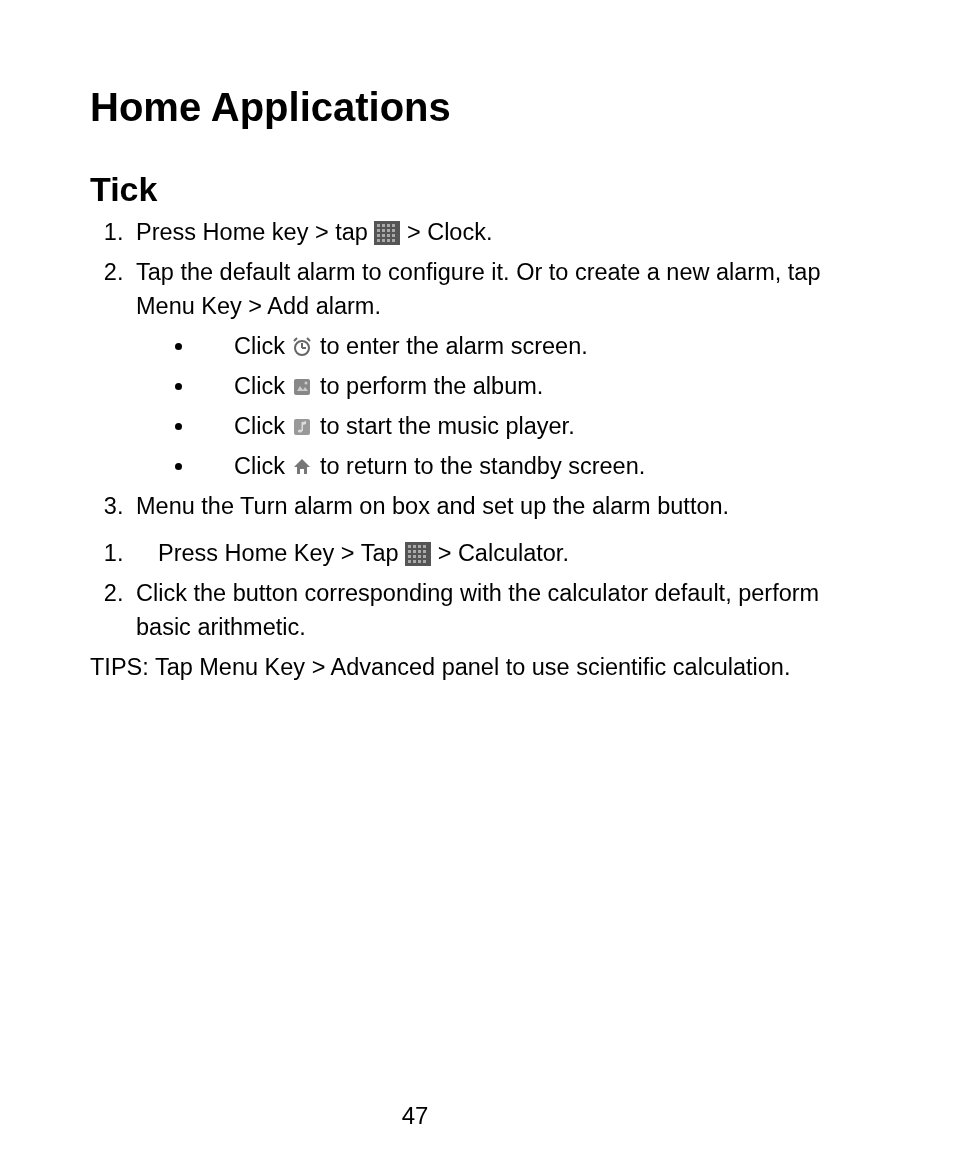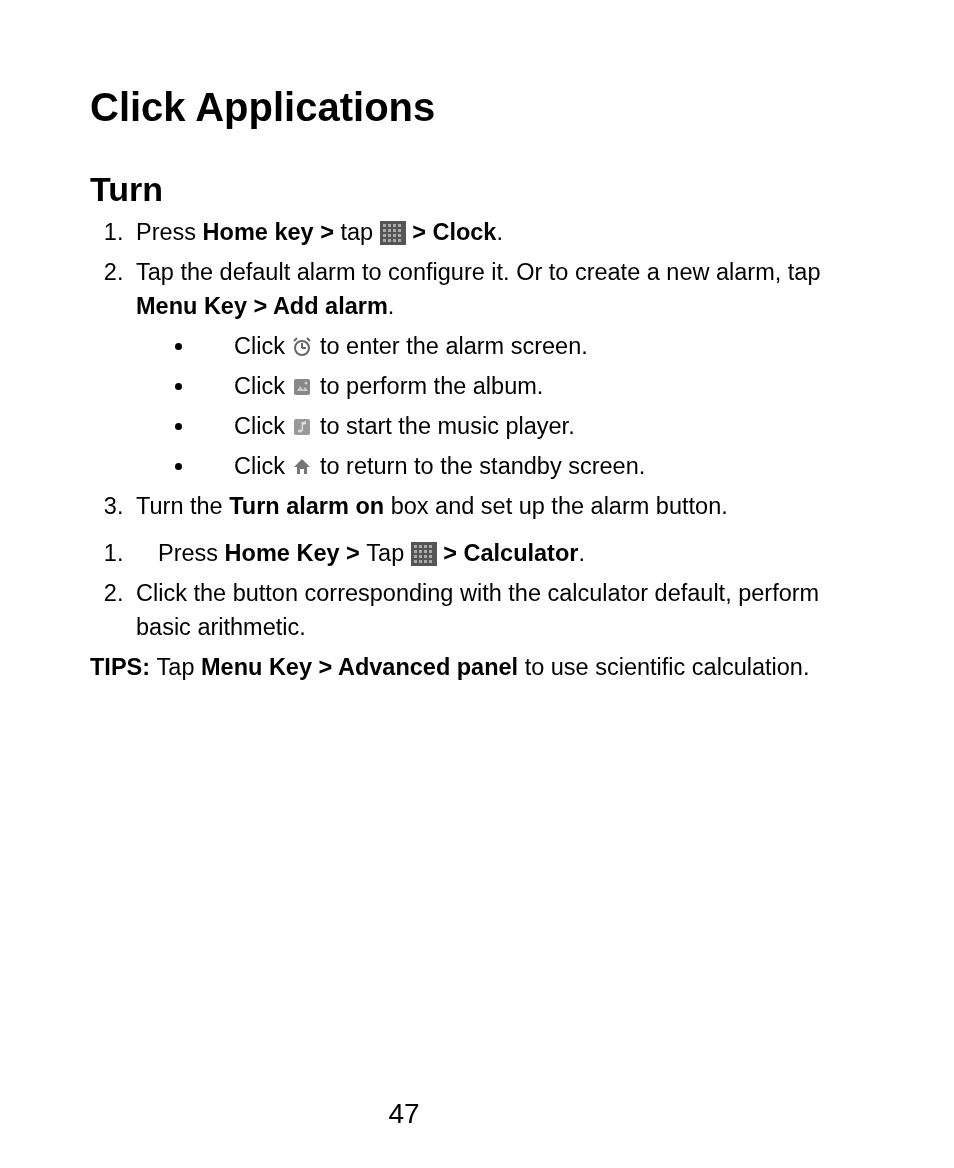--- a/index.html
+++ b/index.html
@@ -49,39 +49,39 @@
     margin: 6px 0 6px 0;
     padding-left: 60px;
   }
   ul.inner > li {
     padding-left: 38px;
     margin-bottom: 6px;
   }
   .para {
     margin: 2px 0 2px 0;
   }
-  .bold { font-weight: bold; }
+  .bold { font-weight: normal; }
   .icon {
     display: inline-block;
     width: 22px;
     height: 22px;
     vertical-align: -4px;
   }
   .icon.grid {
     width: 26px;
     height: 24px;
     vertical-align: -5px;
   }
   .page-num {
     position: absolute;
     bottom: 38px;
-    left: 0;
+    left: 11px;
     width: 808px;
     text-align: center;
-    font-size: 28px;
+    font-size: 24px;
   }
   ol.outer2 {
     list-style: decimal;
     margin: 12px 0 0 0;
     padding-left: 40px;
   }
   ol.outer2 > li {
     padding-left: 28px;
     margin-bottom: 6px;
   }
@@ -90,23 +90,23 @@
   }
   .tips {
     margin-top: 6px;
   }
 </style>
 </head>
 <body>
 
 <div class="page">
 
-  <h1 class="title">Click Applications</h1>
-
-  <h2 class="section">Turn</h2>
+  <h1 class="title">Home Applications</h1>
+
+  <h2 class="section">Tick</h2>
 
   <ol class="outer body-text">
     <li>
       <span>Press </span><span class="bold">Home key &gt; </span><span>tap </span><span class="icon grid"><svg viewBox="0 0 26 24">
             <rect x="0" y="0" width="26" height="24" fill="#555"></rect>
             <g fill="#aaa">
               <rect x="3" y="3" width="3" height="3"></rect>
               <rect x="8" y="3" width="3" height="3"></rect>
               <rect x="13" y="3" width="3" height="3"></rect>
               <rect x="18" y="3" width="3" height="3"></rect>
@@ -153,21 +153,21 @@
               </svg></span><span> to start the music player.</span>
         </li>
         <li>
           <span>Click </span><span class="icon"><svg viewBox="0 0 22 22">
                 <polygon points="11,3 19,11 16,11 16,18 13,18 13,13 9,13 9,18 6,18 6,11 3,11" fill="#777"></polygon>
               </svg></span><span> to return to the standby screen.</span>
         </li>
       </ul>
     </li>
     <li>
-      <span>Turn the </span><span class="bold">Turn alarm on</span><span> box and set up the alarm button.</span>
+      <span>Menu the </span><span class="bold">Turn alarm on</span><span> box and set up the alarm button.</span>
     </li>
   </ol>
 
 
 
   <ol class="outer2 body-text">
     <li>
       <span>Press </span><span class="bold">Home Key &gt; </span><span>Tap </span><span class="icon grid"><svg viewBox="0 0 26 24">
             <rect x="0" y="0" width="26" height="24" fill="#555"></rect>
             <g fill="#aaa">

